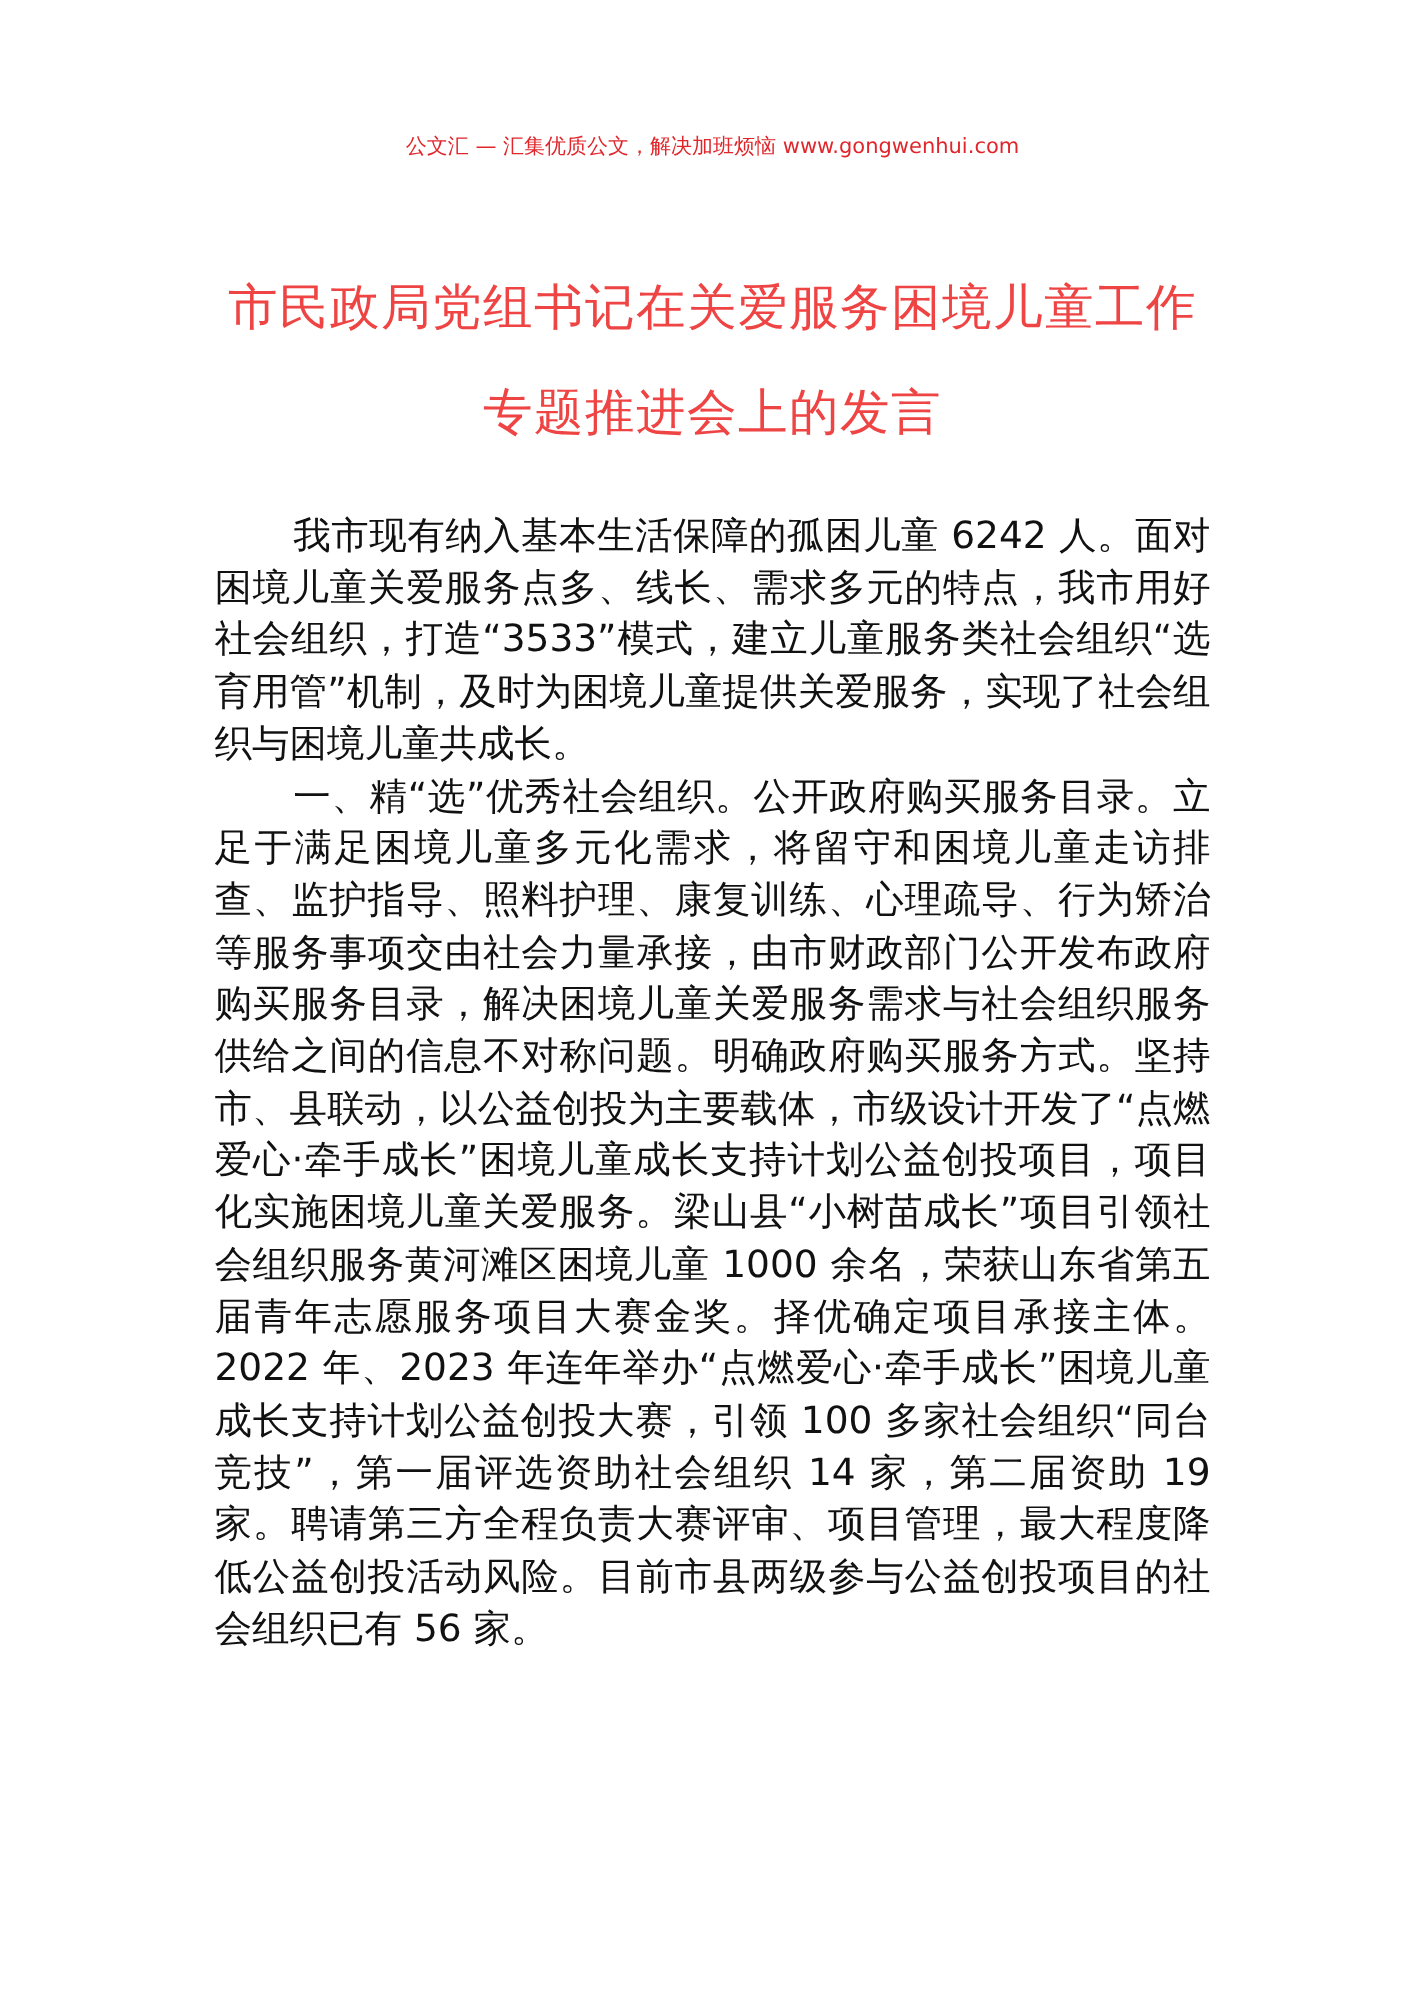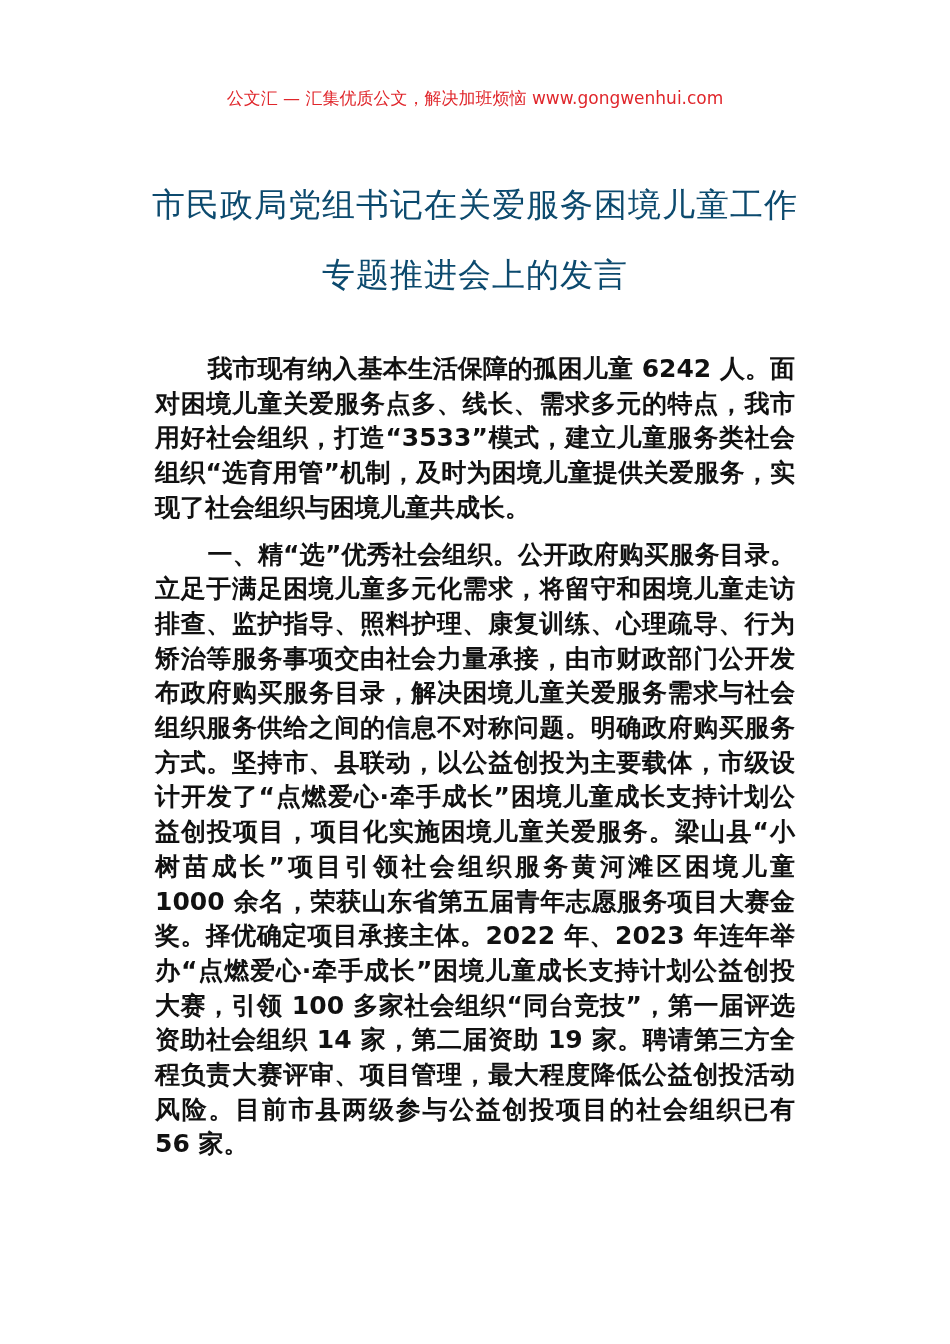--- a/index.html
+++ b/index.html
@@ -14,51 +14,50 @@
       overflow: hidden;
       font-family: "DejaVu Sans", "Liberation Sans", sans-serif;
       color: #111111;
     }
     .page-header {
       position: absolute;
       top: 86px;
       left: 0;
       width: 950px;
       text-align: center;
-      font-size: 17px;
+      font-size: 14px;
       line-height: 24px;
       color: #e0262b;
       letter-spacing: 0px;
     }
     .doc-title {
       position: absolute;
       top: 170px;
       left: 143px;
       width: 664px;
       text-align: center;
       font-size: 33px;
       line-height: 70px;
-      color: #0c4a6e;
+      color: #ef4444;
       letter-spacing: 1px;
     }
     .doc-body {
       position: absolute;
       top: 340px;
       left: 143px;
       width: 664px;
       font-size: 25px;
       line-height: 34.7px;
       color: #111111;
       text-align: justify;
       text-justify: inter-character;
     }
     .doc-body p {
-      margin: 12px;
+      margin: 0;
       text-indent: 2.1em;
-      font-weight: bold;
     }
   </style>
 </head>
 <body>
 
 <div class="page-header">公文汇 — 汇集优质公文，解决加班烦恼 www.gongwenhui.com</div>
 
 <div class="doc-title">市民政局党组书记在关爱服务困境儿童工作专题推进会上的发言</div>
 
 <div class="doc-body">

